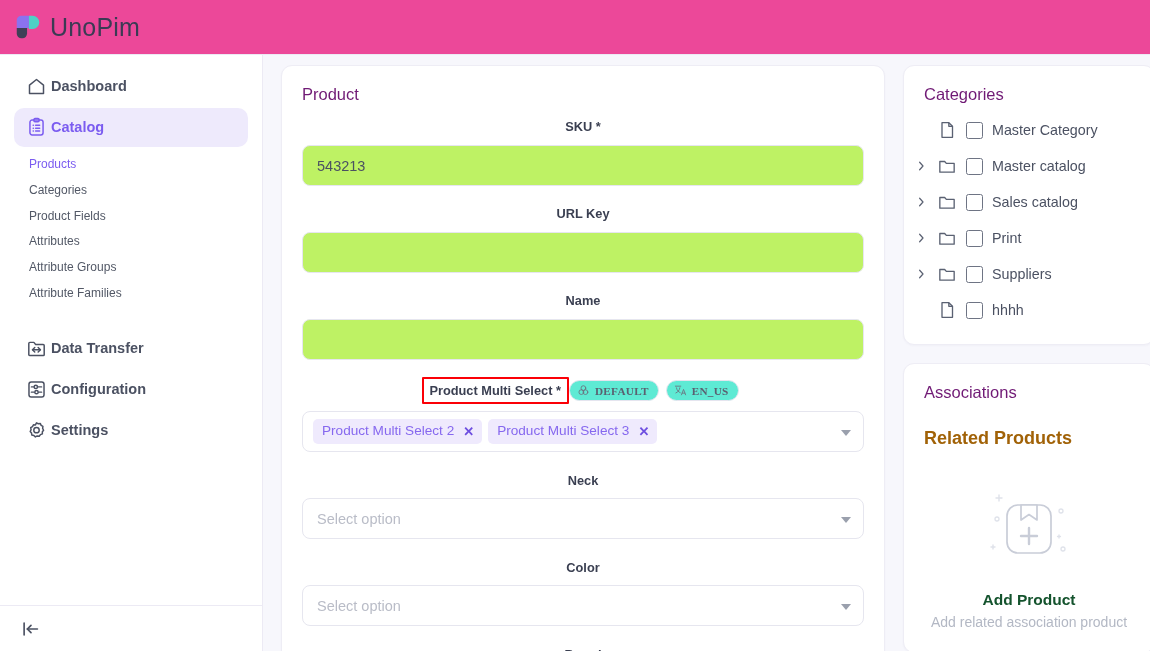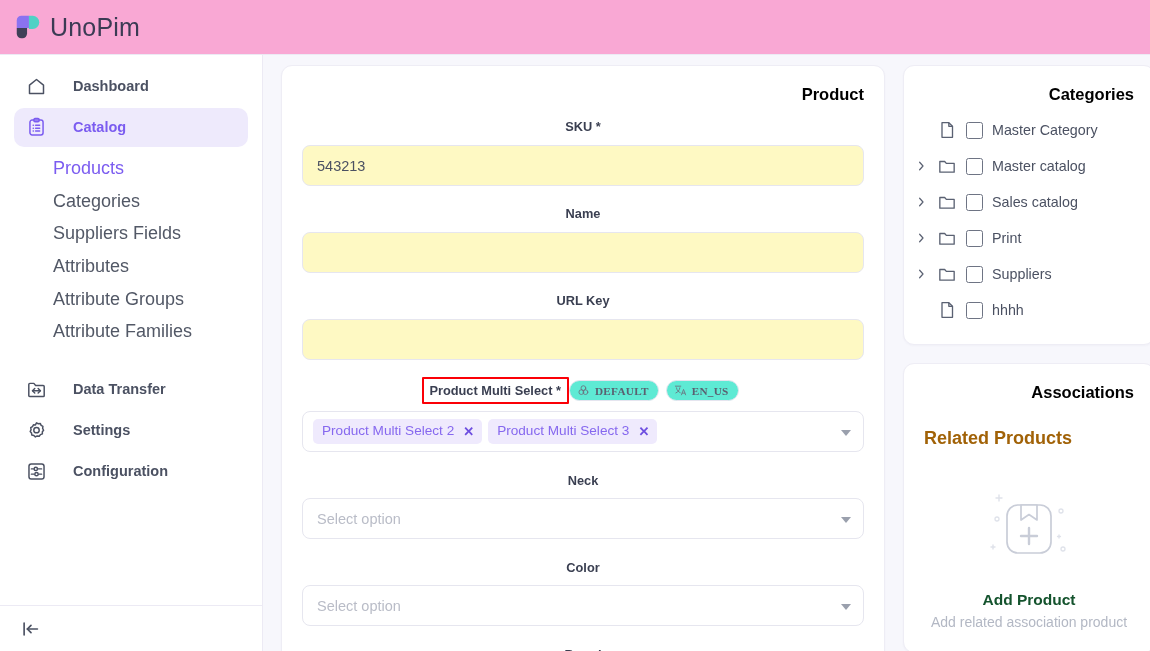--- a/index.html
+++ b/index.html
@@ -9,21 +9,21 @@
     overflow: hidden;
     font-family: "Liberation Sans", sans-serif;
     background: #ffffff;
     color: #3f4254;
   }
   .app { display: flex; flex-direction: column; width: 1150px; height: 651px; }
 
   
   .topbar {
     height: 55px; min-height: 55px;
-    background: #f9a8d4;
+    background: #ec4899;
     border-bottom: 1px solid #eceaf4;
     display: flex; align-items: center;
     padding-left: 13px;
     position: relative; z-index: 5;
   }
   .logo-wrap { display: flex; align-items: center; gap: 7px; }
   .logo-mark { width: 30px; height: 30px; position: relative; display: block; }
   .logo-text { font-size: 25px; font-weight: 400; color: #3b3b54; letter-spacing: .2px; }
 
   
@@ -33,34 +33,34 @@
   .sidebar {
     width: 263px; min-width: 263px;
     background: #ffffff;
     border-right: 1px solid #eceaf4;
     display: flex; flex-direction: column;
     position: relative;
   }
   .nav { flex: 1; padding: 12px 0 0 0; overflow: hidden; }
   .nav-group { margin-bottom: 2px; }
   .nav-item {
-    display: flex; align-items: center; gap: 26px;
+    display: flex; align-items: center; gap: 4px;
     margin: 0 14px; padding: 9px 12px;
     border-radius: 10px;
     font-size: 14.5px; font-weight: 700; color: #4b5162;
     cursor: pointer; line-height: 1;
   }
   .nav-item .ico { width: 21px; height: 21px; display: block; flex: none; }
   .nav-item.active { background: #eeeafc; color: #7b5cf0; }
   .nav-item.active .ico path, .nav-item.active .ico rect,
   .nav-item.active .ico circle, .nav-item.active .ico line { stroke: #7b5cf0; }
   .sub-list { margin: 5px 0 6px 0; padding: 0; list-style: none; }
   .sub-item {
-    font-size: 18px; color: #525866;
-    padding: 6px 0 6px 53px; cursor: pointer; line-height: 1.15;
+    font-size: 12px; color: #525866;
+    padding: 6px 0 6px 29px; cursor: pointer; line-height: 1.15;
   }
   .sub-item.active { color: #7b5cf0; }
   .nav-spacer { height: 16px; }
   .sidebar-footer {
     height: 46px; min-height: 46px;
     border-top: 1px solid #eceaf4;
     display: flex; align-items: center; padding-left: 20px;
   }
   .collapse-btn { width: 22px; height: 22px; cursor: pointer; display: block; }
 
@@ -76,23 +76,22 @@
   .col-main { width: 604px; min-width: 604px; }
   .col-side { width: 252px; min-width: 252px; }
 
   .card {
     background: #ffffff;
     border: 1px solid #eeedf5;
     border-radius: 11px;
     box-shadow: 0 1px 2px rgba(70,70,110,.035);
   }
   .card-title {
-    font-size: 16.5px; font-weight: 700; color: #000000;
+    font-size: 16.5px; font-weight: 400; color: #701a75;
     padding: 19px 20px 4px 20px;
-    text-align: right;
   }
   .card-body { padding: 8px 20px 22px 20px; }
 
   
   .field { margin-bottom: 17px; }
   .field-head {
     display: flex; align-items: center; justify-content: center;
     min-height: 22px; margin-bottom: 7px;
   }
   .label { font-size: 12.8px; font-weight: 700; color: #3a3f51; line-height: 1.2; }
@@ -112,21 +111,21 @@
     font-size: 11.2px; font-weight: 700; color: #5a6070;
     font-family: "Liberation Serif", serif;
     letter-spacing: .3px;
     cursor: pointer;
   }
   .badge svg { width: 13px; height: 13px; display: block; }
 
   .input {
     width: 100%; height: 41px;
     border: 1px solid #e6e6ef; border-radius: 8px;
-    background: #fef9c3;
+    background: #bef264;
     font-size: 14.5px; color: #4b5162;
     padding: 0 14px;
     font-family: "Liberation Sans", sans-serif;
     outline: none;
   }
   .input::placeholder { color: #b9bcc7; }
 
   .select-box {
     width: 100%; min-height: 41px;
     border: 1px solid #e6e6ef; border-radius: 8px;
@@ -224,72 +223,72 @@
                 <line x1="11" y1="12.8" x2="15.6" y2="12.8"></line>
                 <line x1="8.2" y1="16.1" x2="8.4" y2="16.1"></line>
                 <line x1="11" y1="16.1" x2="15.6" y2="16.1"></line>
               </svg>
             </span>
             <span>Catalog</span>
           </div>
           <ul class="sub-list">
             <li class="sub-item active">Products</li>
             <li class="sub-item">Categories</li>
-            <li class="sub-item">Suppliers Fields</li>
+            <li class="sub-item">Product Fields</li>
             <li class="sub-item">Attributes</li>
             <li class="sub-item">Attribute Groups</li>
             <li class="sub-item">Attribute Families</li>
           </ul>
         </div>
 
         <div class="nav-spacer"></div>
 
         <div class="nav-group">
           <div class="nav-item">
             <span class="ico">
               <svg viewBox="0 0 24 24" fill="none" stroke="#4b5162" stroke-width="1.7" stroke-linecap="round" stroke-linejoin="round" xmlns="http://www.w3.org/2000/svg">
                 <path d="M3.2 19 V6.2 A1.2 1.2 0 0 1 4.4 5 H9 L11 7.3 H19.6 A1.2 1.2 0 0 1 20.8 8.5 V19 A1 1 0 0 1 19.8 20 H4.2 A1 1 0 0 1 3.2 19 Z"></path>
                 <line x1="7.6" y1="13.4" x2="16.2" y2="13.4"></line>
                 <polyline points="10,10.9 7.4,13.4 10,15.9"></polyline>
                 <polyline points="13.9,10.9 16.5,13.4 13.9,15.9"></polyline>
               </svg>
             </span>
             <span>Data Transfer</span>
-          </div>
-        </div>
-
-        <div class="nav-group">
-          <div class="nav-item">
-            <span class="ico">
-              <svg viewBox="0 0 24 24" fill="none" stroke="#4b5162" stroke-width="1.7" stroke-linecap="round" stroke-linejoin="round" xmlns="http://www.w3.org/2000/svg">
-                <path d="M12 3.2 L14.1 4.3 L16.4 4 L17.3 6.1 L19.3 7.3 L19 9.6 L20.1 11.7 L18.7 13.5 L18.7 15.9 L16.5 16.7 L15.1 18.6 L12.8 18.2 L10.7 19.3 L9 17.7 L6.7 17.2 L6.3 14.9 L4.8 13.1 L5.8 11 L5.4 8.7 L7.4 7.5 L8.5 5.5 L10.8 5.6 Z"></path>
-                <circle cx="12" cy="11.6" r="3.1"></circle>
-              </svg>
-            </span>
-            <span>Settings</span>
           </div>
         </div>
 
         <div class="nav-group">
           <div class="nav-item">
             <span class="ico">
               <svg viewBox="0 0 24 24" fill="none" stroke="#4b5162" stroke-width="1.7" stroke-linecap="round" stroke-linejoin="round" xmlns="http://www.w3.org/2000/svg">
                 <rect x="3.4" y="3.4" width="17.2" height="17.2" rx="2.6"></rect>
                 <line x1="6.2" y1="9" x2="8.6" y2="9"></line>
                 <circle cx="11.2" cy="9" r="1.9"></circle>
                 <line x1="13.8" y1="9" x2="17.8" y2="9"></line>
                 <line x1="6.2" y1="15" x2="9.4" y2="15"></line>
                 <circle cx="12" cy="15" r="1.9"></circle>
                 <line x1="14.6" y1="15" x2="17.8" y2="15"></line>
               </svg>
             </span>
             <span>Configuration</span>
           </div>
         </div>
 
+        <div class="nav-group">
+          <div class="nav-item">
+            <span class="ico">
+              <svg viewBox="0 0 24 24" fill="none" stroke="#4b5162" stroke-width="1.7" stroke-linecap="round" stroke-linejoin="round" xmlns="http://www.w3.org/2000/svg">
+                <path d="M12 3.2 L14.1 4.3 L16.4 4 L17.3 6.1 L19.3 7.3 L19 9.6 L20.1 11.7 L18.7 13.5 L18.7 15.9 L16.5 16.7 L15.1 18.6 L12.8 18.2 L10.7 19.3 L9 17.7 L6.7 17.2 L6.3 14.9 L4.8 13.1 L5.8 11 L5.4 8.7 L7.4 7.5 L8.5 5.5 L10.8 5.6 Z"></path>
+                <circle cx="12" cy="11.6" r="3.1"></circle>
+              </svg>
+            </span>
+            <span>Settings</span>
+          </div>
+        </div>
+
       </nav>
 
       <div class="sidebar-footer">
         <span class="collapse-btn">
           <svg viewBox="0 0 24 24" fill="none" stroke="#4b5162" stroke-width="1.8" stroke-linecap="round" stroke-linejoin="round" xmlns="http://www.w3.org/2000/svg">
             <line x1="4.5" y1="5.5" x2="4.5" y2="18.5"></line>
             <line x1="8" y1="12" x2="19" y2="12"></line>
             <polyline points="12,8 8,12 12,16"></polyline>
           </svg>
         </span>
@@ -307,28 +306,28 @@
               <div class="field-head">
                 <span class="label">
                   <span>SKU</span><span class="req"> *</span>
                 </span>
               </div>
               <input class="input" type="text" value="543213" style="">
             </div>
 
             <div class="field">
               <div class="field-head">
+                <span class="label">URL Key</span>
+              </div>
+              <input class="input" type="text" value="" style="">
+            </div>
+
+            <div class="field">
+              <div class="field-head">
                 <span class="label">Name</span>
-              </div>
-              <input class="input" type="text" value="" style="">
-            </div>
-
-            <div class="field">
-              <div class="field-head">
-                <span class="label">URL Key</span>
               </div>
               <input class="input" type="text" value="" style="">
             </div>
 
             <div class="field">
               <div class="field-head">
                 <span class="label boxed">
                   <span>Product Multi Select</span><span class="req"> *</span>
                 </span>
                 <span class="badges">

